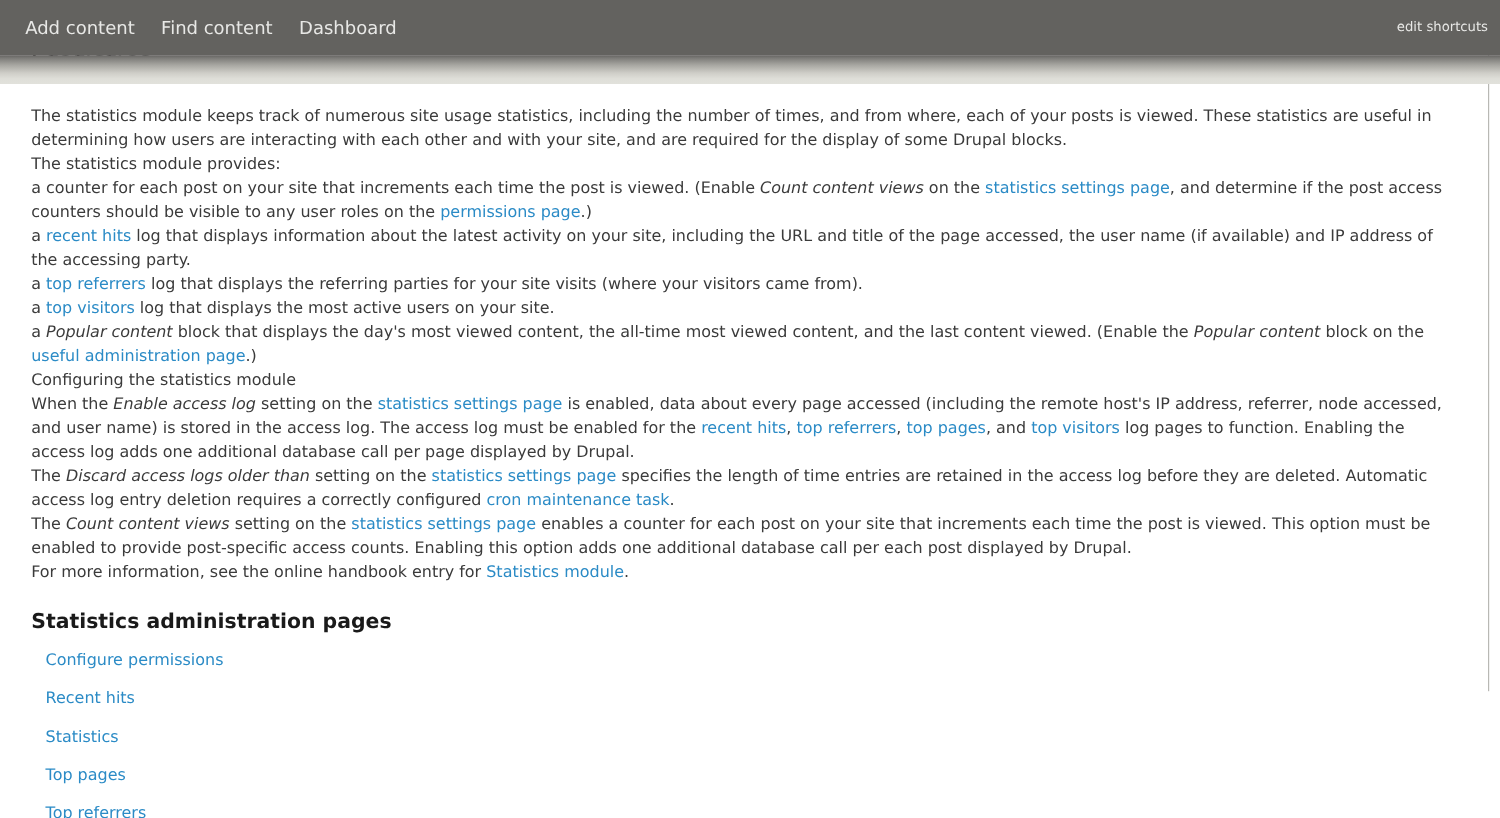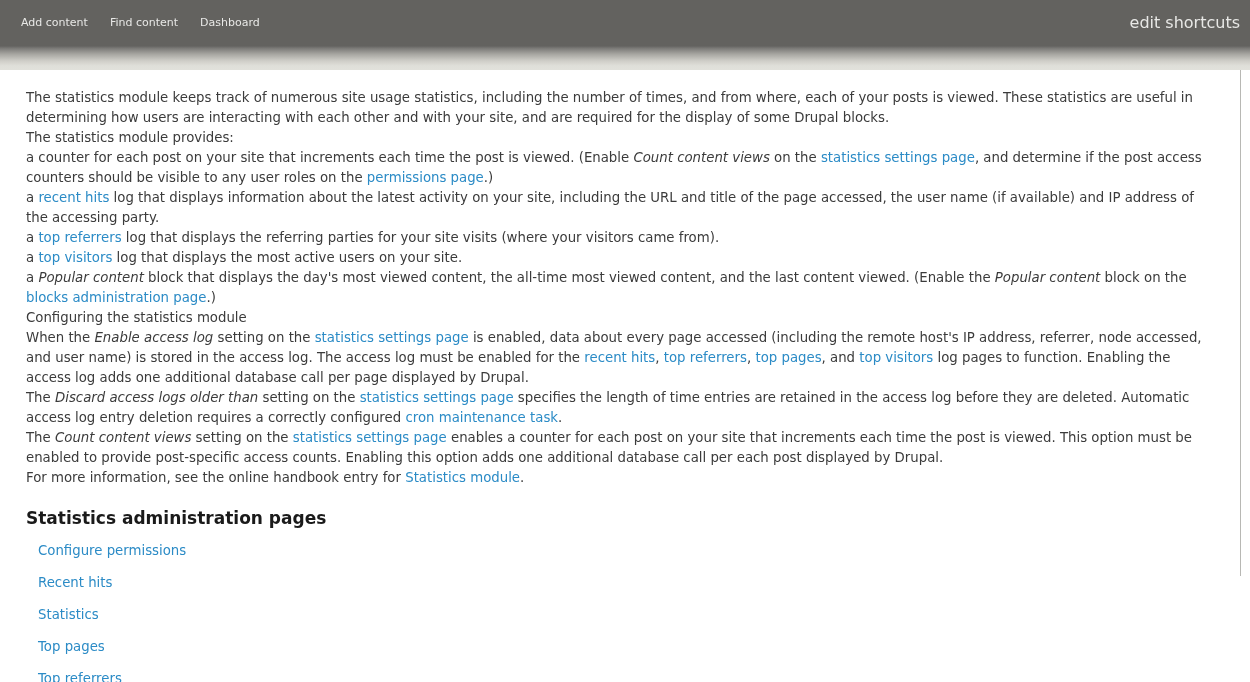--- a/index.html
+++ b/index.html
@@ -22,36 +22,36 @@
     z-index: 30;
   }
   #toolbar-menu {
     display: flex;
     align-items: center;
     padding-left: 10px;
     gap: 0px;
   }
   .tb-item {
     color: #e8e8e6;
-    font-size: 11px;
+    font-size: 15px;
     line-height: 16px;
     text-decoration: none;
     padding: 4px 11px;
     white-space: nowrap;
     cursor: pointer;
   }
   #toolbar-right {
     margin-left: auto;
     padding-right: 10px;
     display: flex;
     align-items: center;
   }
   #edit-shortcuts-link {
     color: #e8e8e6;
-    font-size: 16px;
+    font-size: 11px;
     line-height: 16px;
     text-decoration: none;
     cursor: pointer;
     white-space: nowrap;
   }
 
   
   #toolbar-shadow {
     position: absolute;
     top: 46px; left: 0;
@@ -183,21 +183,21 @@
 
     <p class="para"><span>a counter for each post on your site that increments each time the post is viewed. (Enable </span><em>Count content views</em><span> on the </span><a class="link">statistics settings page</a><span>, and determine if the post access counters should be visible to any user roles on the </span><a class="link">permissions page</a><span>.)</span></p>
 
     <p class="para"><span>a </span><a class="link">recent hits</a><span> log that displays information about the latest activity on your site, including the URL and title of the page accessed, the user name (if available) and IP address of the accessing party.</span></p>
 
     <p class="para"><span>a </span><a class="link">top referrers</a><span> log that displays the referring parties for your site visits (where your visitors came from).</span></p>
 
 
     <p class="para"><span>a </span><a class="link">top visitors</a><span> log that displays the most active users on your site.</span></p>
 
-    <p class="para"><span>a </span><em>Popular content</em><span> block that displays the day's most viewed content, the all-time most viewed content, and the last content viewed. (Enable the </span><em>Popular content</em><span> block on the </span><a class="link">blocks administration page</a><span>.)</span></p>
+    <p class="para"><span>a </span><em>Popular content</em><span> block that displays the day's most viewed content, the all-time most viewed content, and the last content viewed. (Enable the </span><em>Popular content</em><span> block on the </span><a class="link">useful administration page</a><span>.)</span></p>
 
     <p class="para"><span>Configuring the statistics module</span></p>
 
     <p class="para"><span>When the </span><em>Enable access log</em><span> setting on the </span><a class="link">statistics settings page</a><span> is enabled, data about every page accessed (including the remote host's IP address, referrer, node accessed, and user name) is stored in the access log. The access log must be enabled for the </span><a class="link">recent hits</a><span>, </span><a class="link">top referrers</a><span>, </span><a class="link">top pages</a><span>, and </span><a class="link">top visitors</a><span> log pages to function. Enabling the access log adds one additional database call per page displayed by Drupal.</span></p>
 
     <p class="para"><span>The </span><em>Discard access logs older than</em><span> setting on the </span><a class="link">statistics settings page</a><span> specifies the length of time entries are retained in the access log before they are deleted. Automatic access log entry deletion requires a correctly configured </span><a class="link">cron maintenance task</a><span>.</span></p>
 
     <p class="para"><span>The </span><em>Count content views</em><span> setting on the </span><a class="link">statistics settings page</a><span> enables a counter for each post on your site that increments each time the post is viewed. This option must be enabled to provide post-specific access counts. Enabling this option adds one additional database call per each post displayed by Drupal.</span></p>
 
     <p class="para"><span>For more information, see the online handbook entry for </span><a class="link">Statistics module</a><span>.</span></p>

